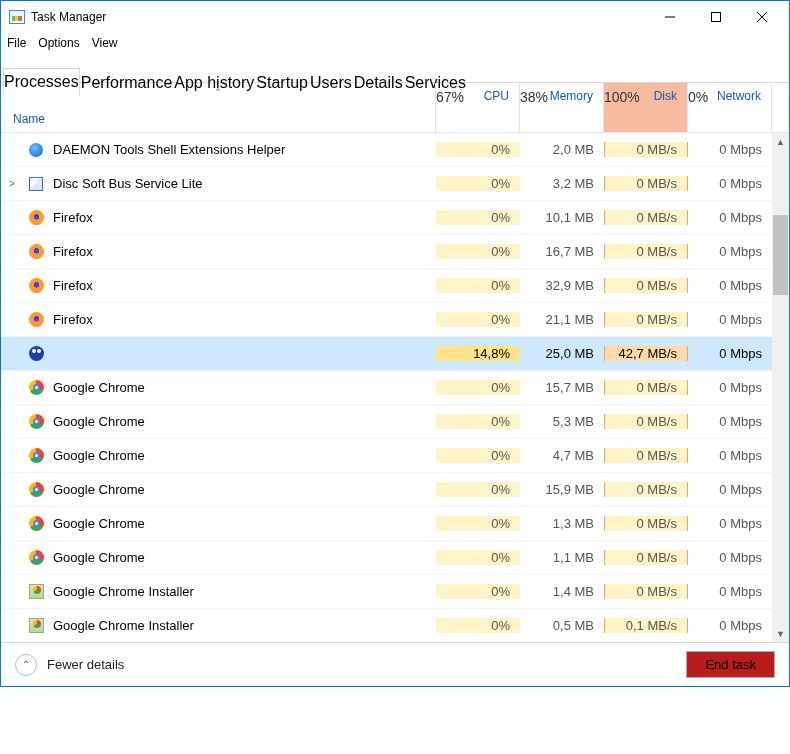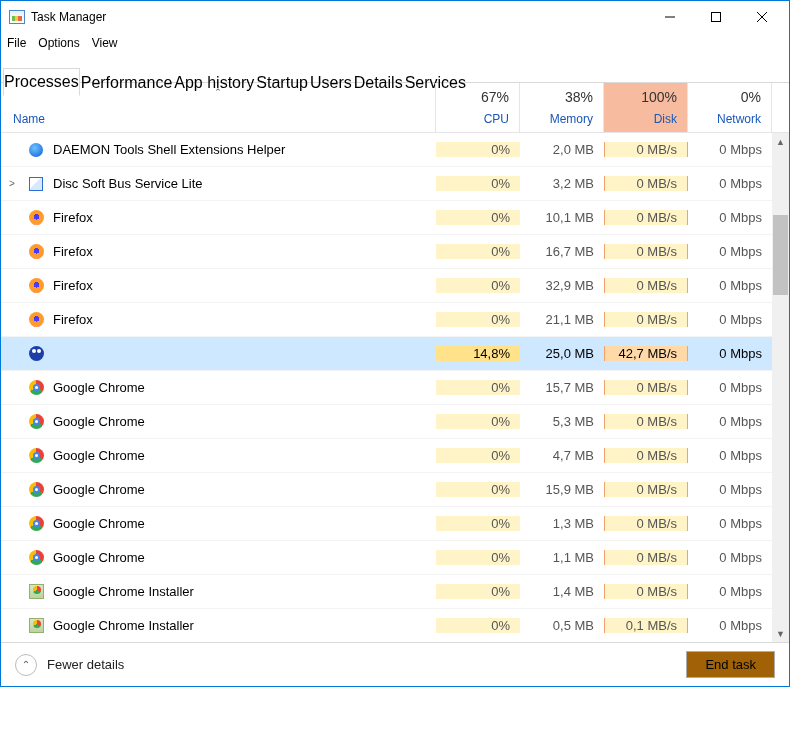--- a/index.html
+++ b/index.html
@@ -20,21 +20,21 @@
 
   
   .tabs{height:26px;display:flex;align-items:flex-end;border-bottom:1px solid #d9d9d9;padding-left:2px;margin-top:4px}
   .tab{padding:4px 0;font-size:16px;border:1px solid transparent;border-bottom:none;position:relative;top:14px;cursor:default}
   .tab.active{border-color:#d9d9d9;background:#fff;border-bottom:1px solid #fff}
 
   
   .colhdr{display:flex;height:50px;border-bottom:1px solid #e5e5e5}
   .hname{flex:1;display:flex;flex-direction:column;justify-content:flex-end;padding:0 0 6px 12px;font-size:12px;color:#1a57b8;position:relative;border-right:1px solid #e5e5e5}
   .hname .sort{position:absolute;top:4px;left:50%;transform:translateX(-50%);font-size:9px;color:#555}
-  .hcol{width:84px;text-align:right;padding:6px 10px 6px 0;font-size:12px;color:#555;border-right:1px solid #e5e5e5;display:flex;flex-direction:column;justify-content:space-between}
+  .hcol{width:84px;text-align:right;padding:6px 10px 6px 0;font-size:12px;color:#555;border-right:1px solid #e5e5e5;display:flex;justify-content:space-between}
   .hcol .pct{font-size:14px;color:#333}
   .hcol.link .lbl{color:#1a57b8}
   .hcol.hot{background:#f7bca0}
   .hcol.hot .pct{color:#333}
   .hscroll{width:17px}
 
   
   .plist{flex:1;overflow:hidden;position:relative}
   .rows{position:absolute;inset:0;right:17px;overflow:hidden}
   .row{display:flex;height:34px;align-items:center;border-bottom:1px solid #f3f3f3;font-size:13px}
@@ -53,21 +53,21 @@
 
   
   .vscroll{position:absolute;right:0;top:0;bottom:0;width:17px;background:#f0f0f0}
   .vscroll .arrow{height:17px;display:flex;align-items:center;justify-content:center;font-size:9px;color:#666}
   .vscroll .thumb{position:absolute;left:1px;right:1px;top:82px;height:80px;background:#c2c2c2}
 
   
   .footer{height:44px;border-top:1px solid #d9d9d9;display:flex;align-items:center;padding:0 14px;justify-content:space-between}
   .fewer{display:flex;align-items:center;font-size:13px;color:#222}
   .fewer .circ{width:22px;height:22px;border:1px solid #bcbcbc;border-radius:50%;display:flex;align-items:center;justify-content:center;margin-right:10px;font-size:10px;color:#555}
-  .endtask{padding:5px 18px;font-size:13px;border:1px solid #adadad;background:#a16207}
+  .endtask{padding:5px 18px;font-size:13px;border:1px solid #adadad;background:#b91c1c}
 
   
   .ic-daemon{width:14px;height:14px;border-radius:50%;background:radial-gradient(circle at 40% 35%,#6fc2ff,#0a5bd6)}
   .ic-disc{width:14px;height:14px;border:1px solid #2a6fd6;background:linear-gradient(135deg,#fff 45%,#d8e8ff 46%)}
   .ic-ff{width:15px;height:15px;border-radius:50%;background:radial-gradient(circle at 50% 45%,#4a3aff 0 25%,#ff9b2b 26% 70%,#ff5a1f 71%)}
   .ic-glad{width:15px;height:15px;border-radius:50%;background:#1a3fa8;position:relative}
   .ic-glad::before{content:"";position:absolute;left:3px;top:3px;width:4px;height:4px;border-radius:50%;background:#fff}
   .ic-glad::after{content:"";position:absolute;right:3px;top:3px;width:4px;height:4px;border-radius:50%;background:#fff}
   .ic-chrome{width:15px;height:15px;border-radius:50%;background:conic-gradient(#ea4335 0 120deg,#34a853 120deg 240deg,#fbbc05 240deg 360deg);position:relative}
   .ic-chrome::after{content:"";position:absolute;inset:4px;border-radius:50%;background:#fff;border:2px solid #4285f4}

